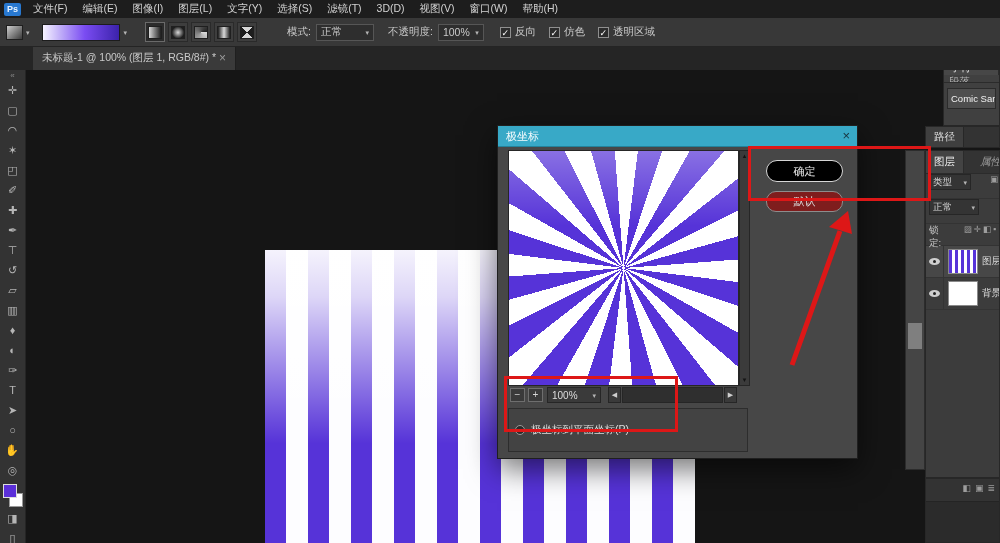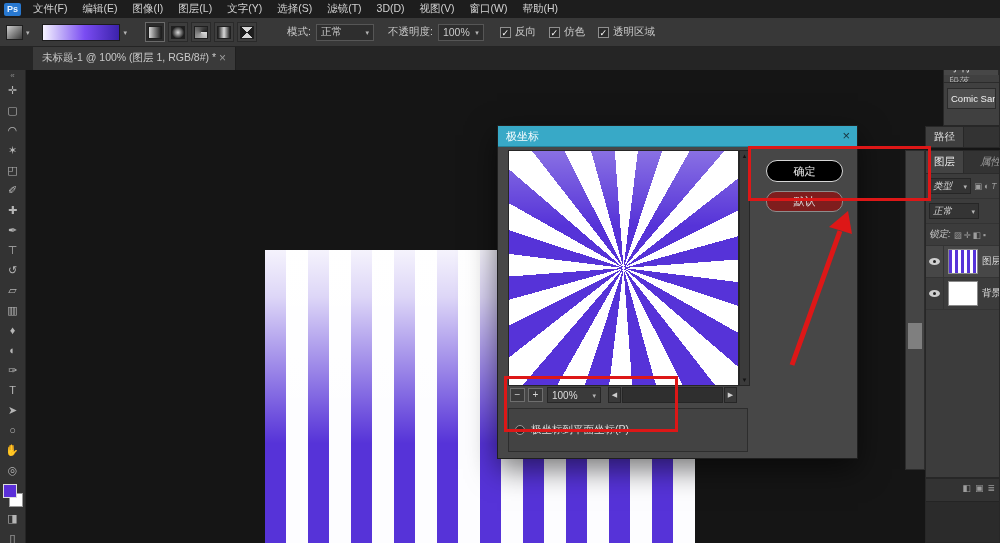--- a/index.html
+++ b/index.html
@@ -116,21 +116,21 @@
               white-space:nowrap;overflow:hidden;}
   .paths-bar{position:absolute;left:925px;top:126px;width:75px;height:22px;background:#333;
              border:1px solid #272727;z-index:4;display:flex;box-sizing:border-box;}
   .paths-tab{background:#3f3f3f;padding:0 8px;display:flex;align-items:center;font-size:10.5px;
              color:#dcdcdc;border-right:1px solid #272727;}
   .layers-panel{position:absolute;left:925px;top:150px;width:75px;height:328px;background:#3c3c3c;
                 border:1px solid #272727;z-index:4;box-sizing:border-box;overflow:hidden;}
   .lp-tabs{display:flex;height:22px;background:#333;border-bottom:1px solid #2b2b2b;font-size:10.5px;white-space:nowrap;}
   .lp-tab-active{background:#434343;color:#e8e8e8;padding:0 8px;display:flex;align-items:center;border-right:1px solid #2b2b2b;}
   .lp-tab{color:#9c9c9c;padding:0 16px;display:flex;align-items:center;font-style:italic;}
-  .lp-row{display:flex;align-items:center;padding:0 3px;gap:3px;border-bottom:1px solid #333;font-style:italic;}
+  .lp-row{display:flex;align-items:flex-start;padding:0 3px;gap:19px;border-bottom:1px solid #333;}
   .lp-filter{height:24px;}
   .lp-blend{height:24px;}
   .lp-lock{height:21px;font-size:9.5px;color:#c9c9c9;}
   .mini-dd{display:flex;align-items:center;justify-content:space-between;height:16px;background:#343434;
            border:1px solid #262626;padding:0 3px;font-size:9.5px;color:#d8d8d8;box-sizing:border-box;flex:0 0 auto;}
   .type-dd{width:42px;}
   .blend-dd{width:50px;}
   .icon-strip{display:flex;gap:2px;font-size:8.5px;color:#9d9d9d;white-space:nowrap;}
   .layer-row{display:flex;align-items:center;height:31px;border-bottom:1px solid #343434;gap:4px;}
   .layer-row.selected{background:#474747;}

